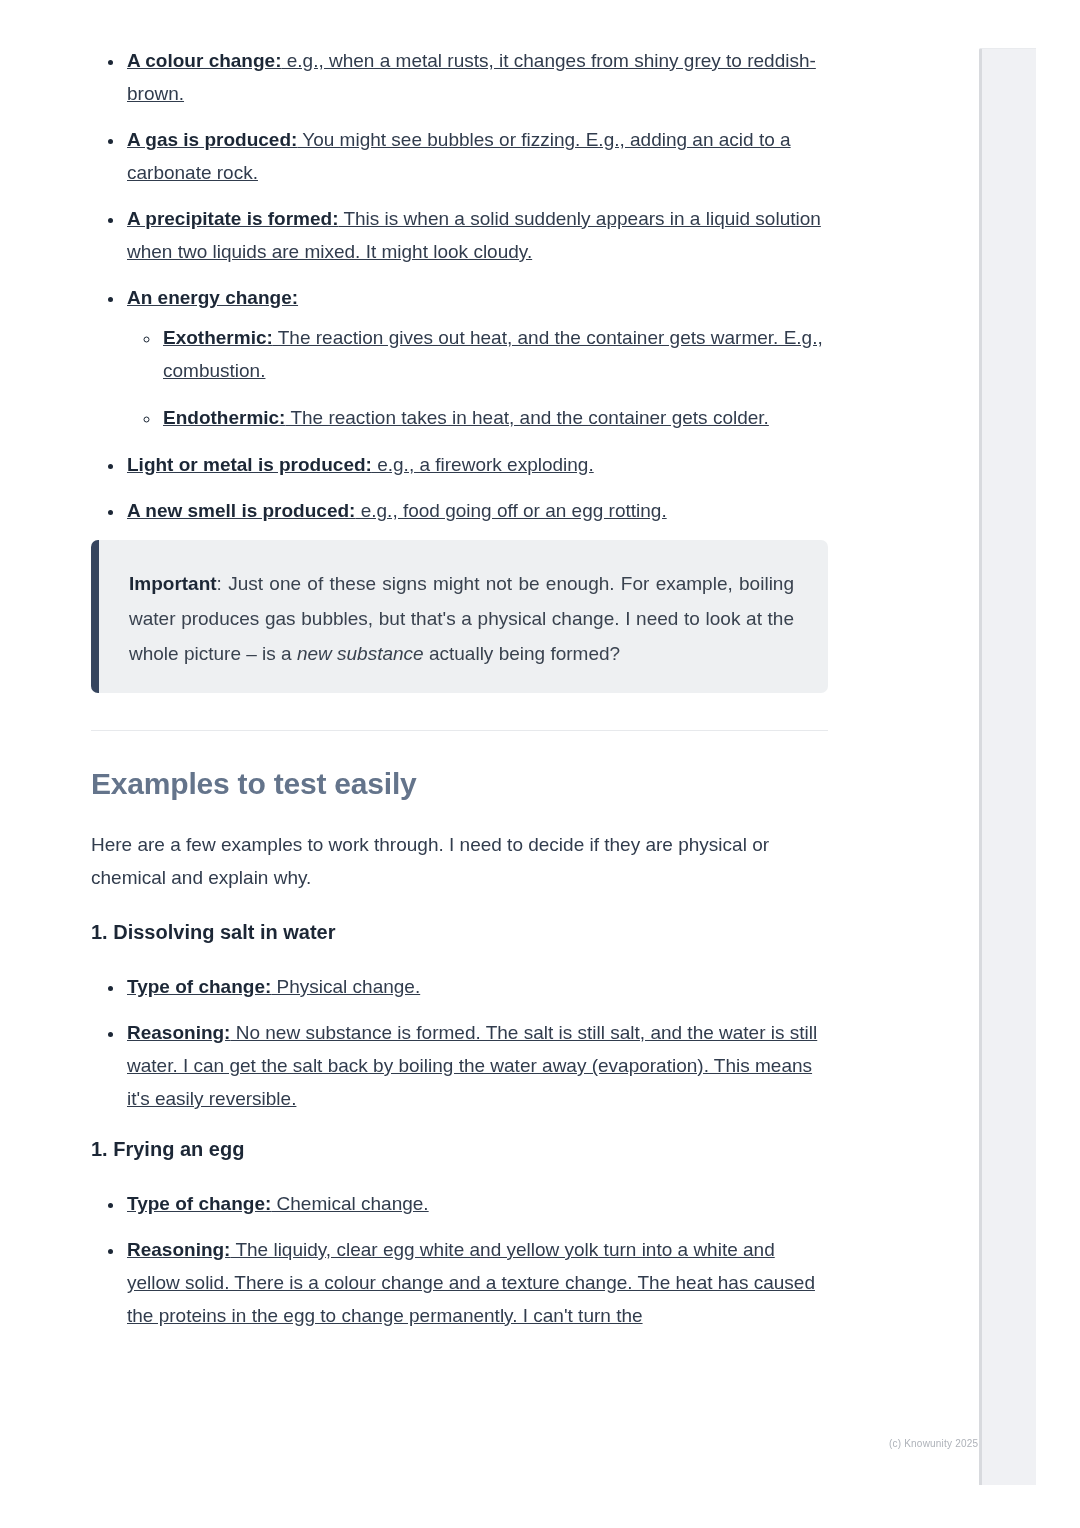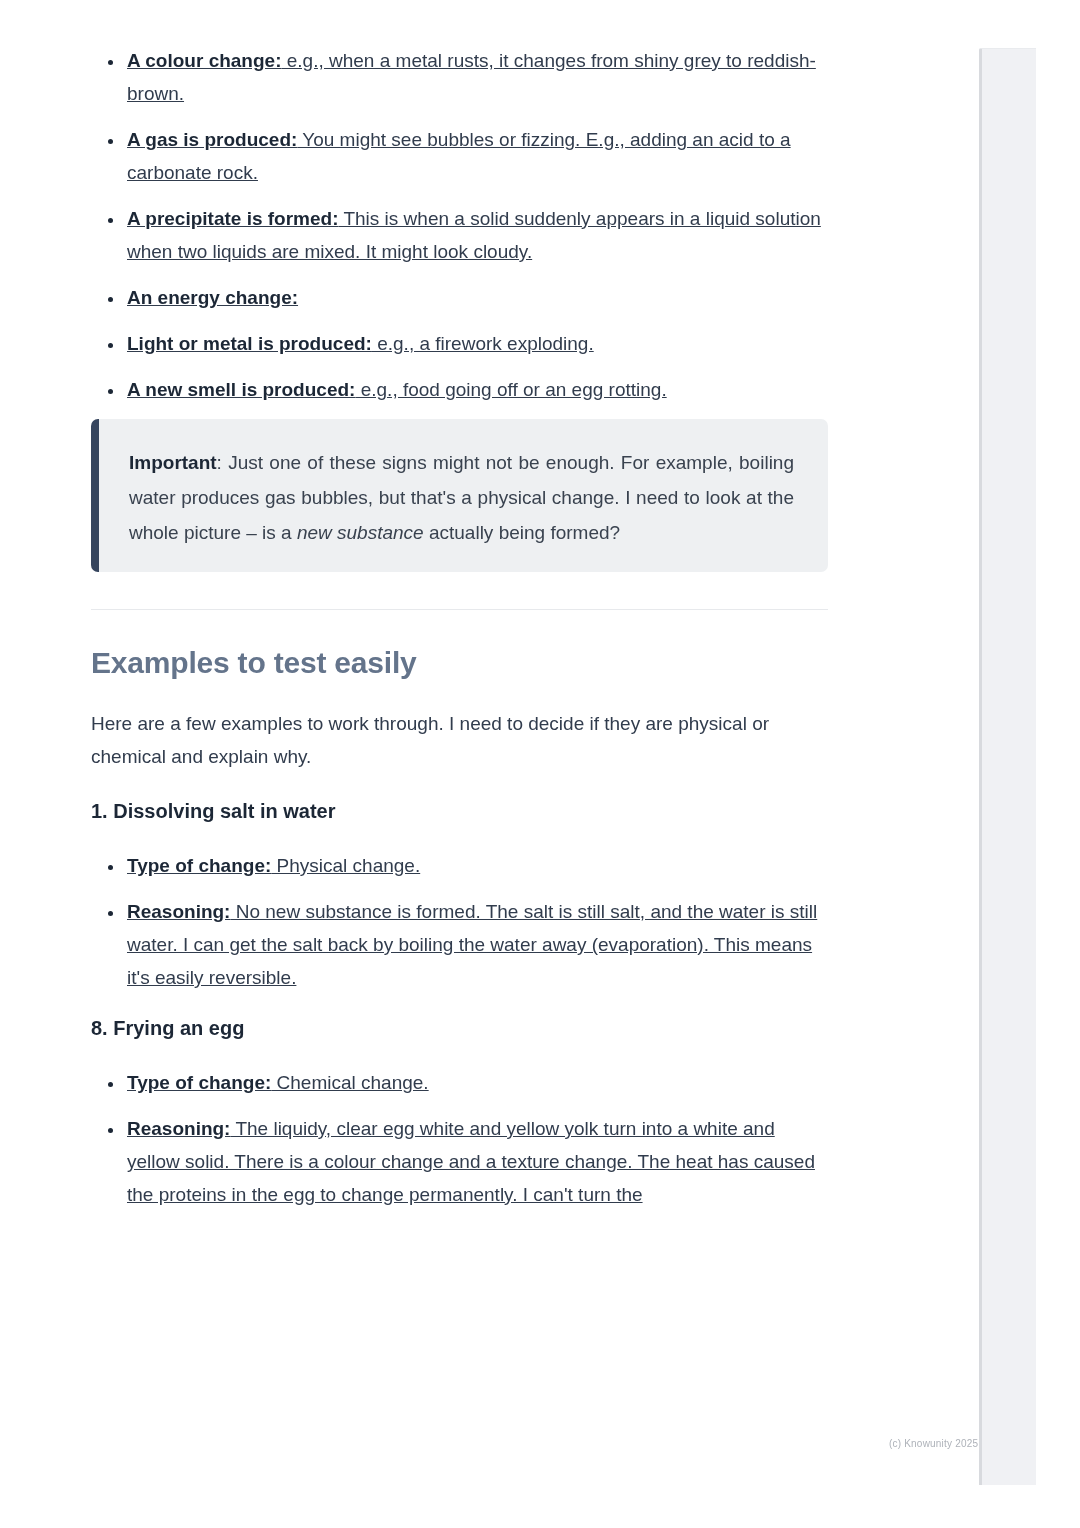--- a/index.html
+++ b/index.html
@@ -119,20 +119,28 @@
         <b>A colour change:</b><span> e.g., when a metal rusts, it changes from shiny grey to reddish-brown.</span>
       </li>
       <li>
         <b>A gas is produced:</b><span> You might see bubbles or fizzing. E.g., adding an acid to a carbonate rock.</span>
       </li>
       <li>
         <b>A precipitate is formed:</b><span> This is when a solid suddenly appears in a liquid solution when two liquids are mixed. It might look cloudy.</span>
       </li>
       <li>
         <b>An energy change:</b><span></span>
+        <ul class="sub-list">
+          <li>
+            <b>Exothermic:</b><span> The reaction gives out heat, and the container gets warmer. E.g., combustion.</span>
+          </li>
+          <li>
+            <b>Endothermic:</b><span> The reaction takes in heat, and the container gets colder.</span>
+          </li>
+        </ul>
       </li>
       <li>
         <b>Light or metal is produced:</b><span> e.g., a firework exploding.</span>
       </li>
       <li>
         <b>A new smell is produced:</b><span> e.g., food going off or an egg rotting.</span>
       </li>
     </ul>
 
     <div class="callout">
@@ -148,21 +156,21 @@
     <h3 class="case-title">1. Dissolving salt in water</h3>
     <ul class="main-list">
       <li>
         <b>Type of change:</b><span> Physical change.</span>
       </li>
       <li>
         <b>Reasoning:</b><span> No new substance is formed. The salt is still salt, and the water is still water. I can get the salt back by boiling the water away (evaporation). This means it's easily reversible.</span>
       </li>
     </ul>
 
-    <h3 class="case-title">8. Frying an egg</h3>
+    <h3 class="case-title">1. Frying an egg</h3>
     <ul class="main-list">
       <li>
         <b>Type of change:</b><span> Chemical change.</span>
       </li>
       <li>
         <b>Reasoning:</b><span> The liquidy, clear egg white and yellow yolk turn into a white and yellow solid. There is a colour change and a texture change. The heat has caused the proteins in the egg to change permanently. I can't turn the</span>
       </li>
     </ul>
 
   </div>

